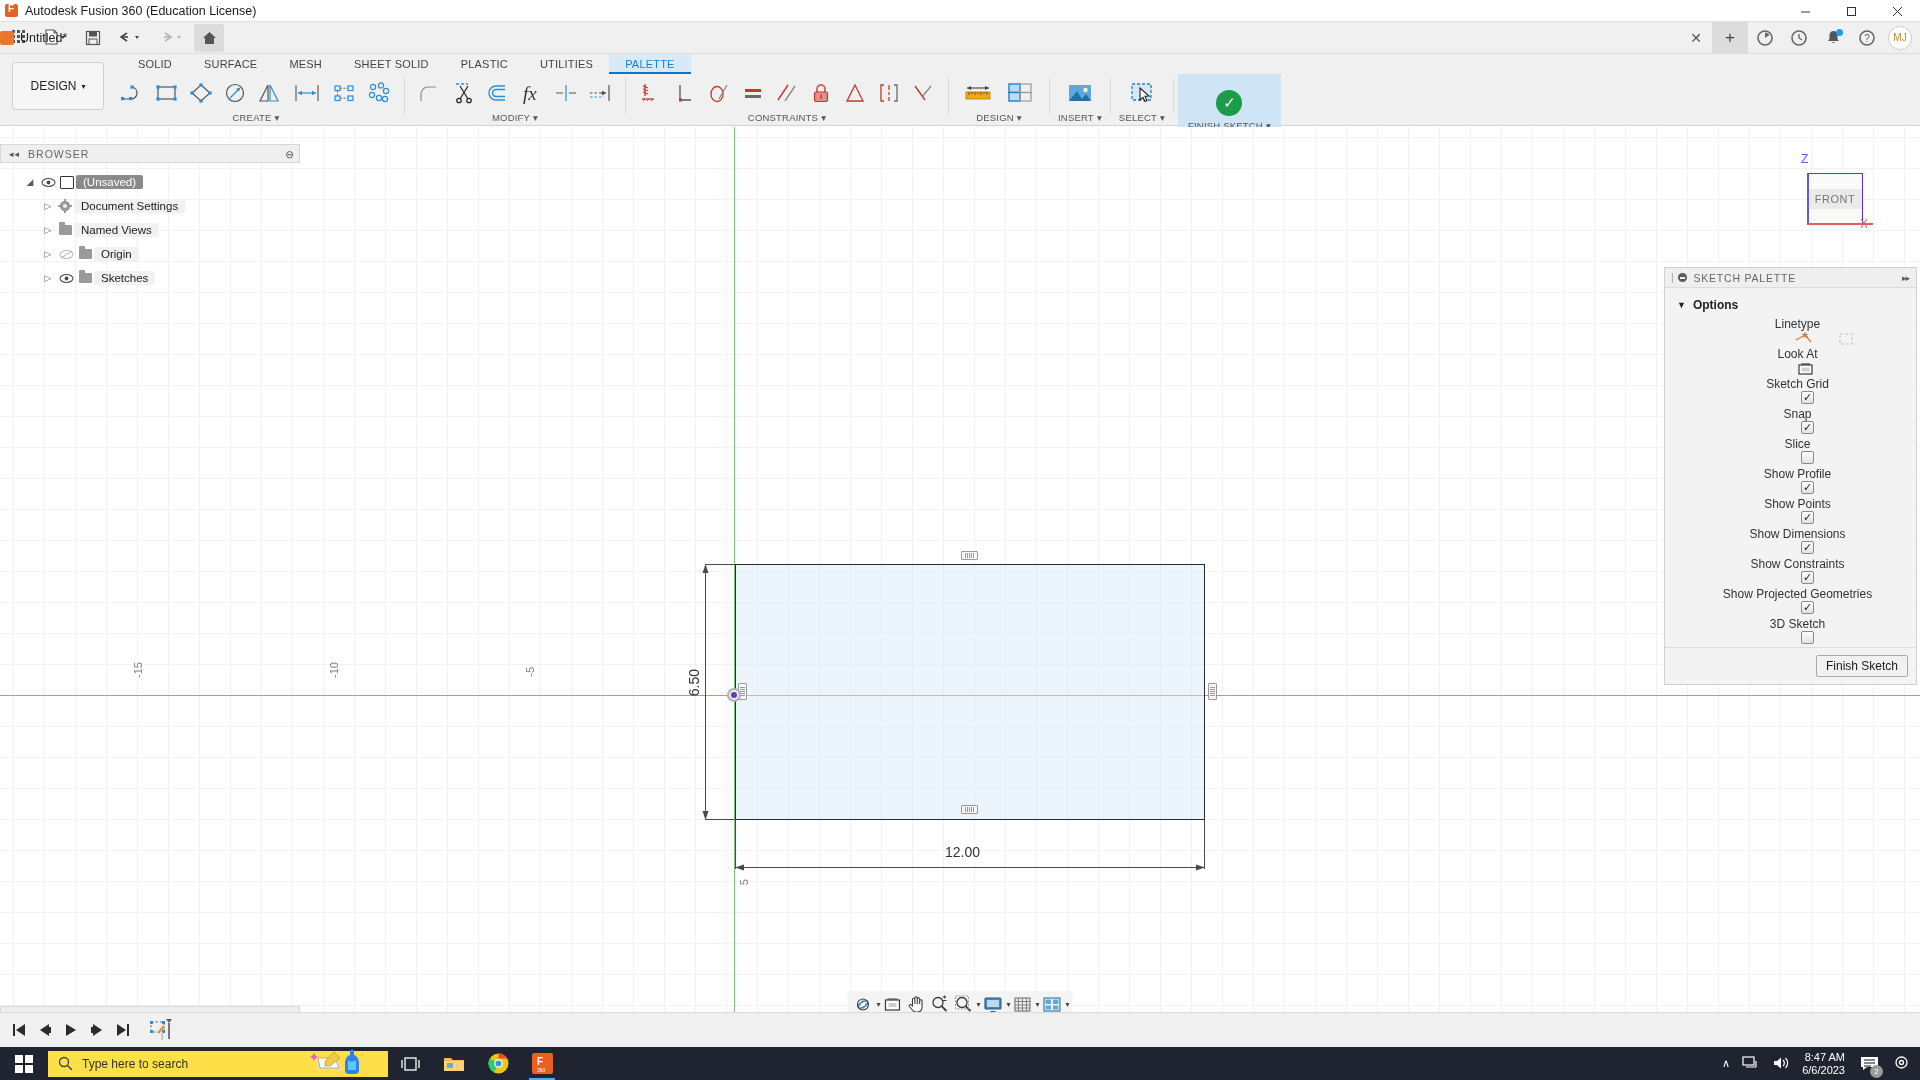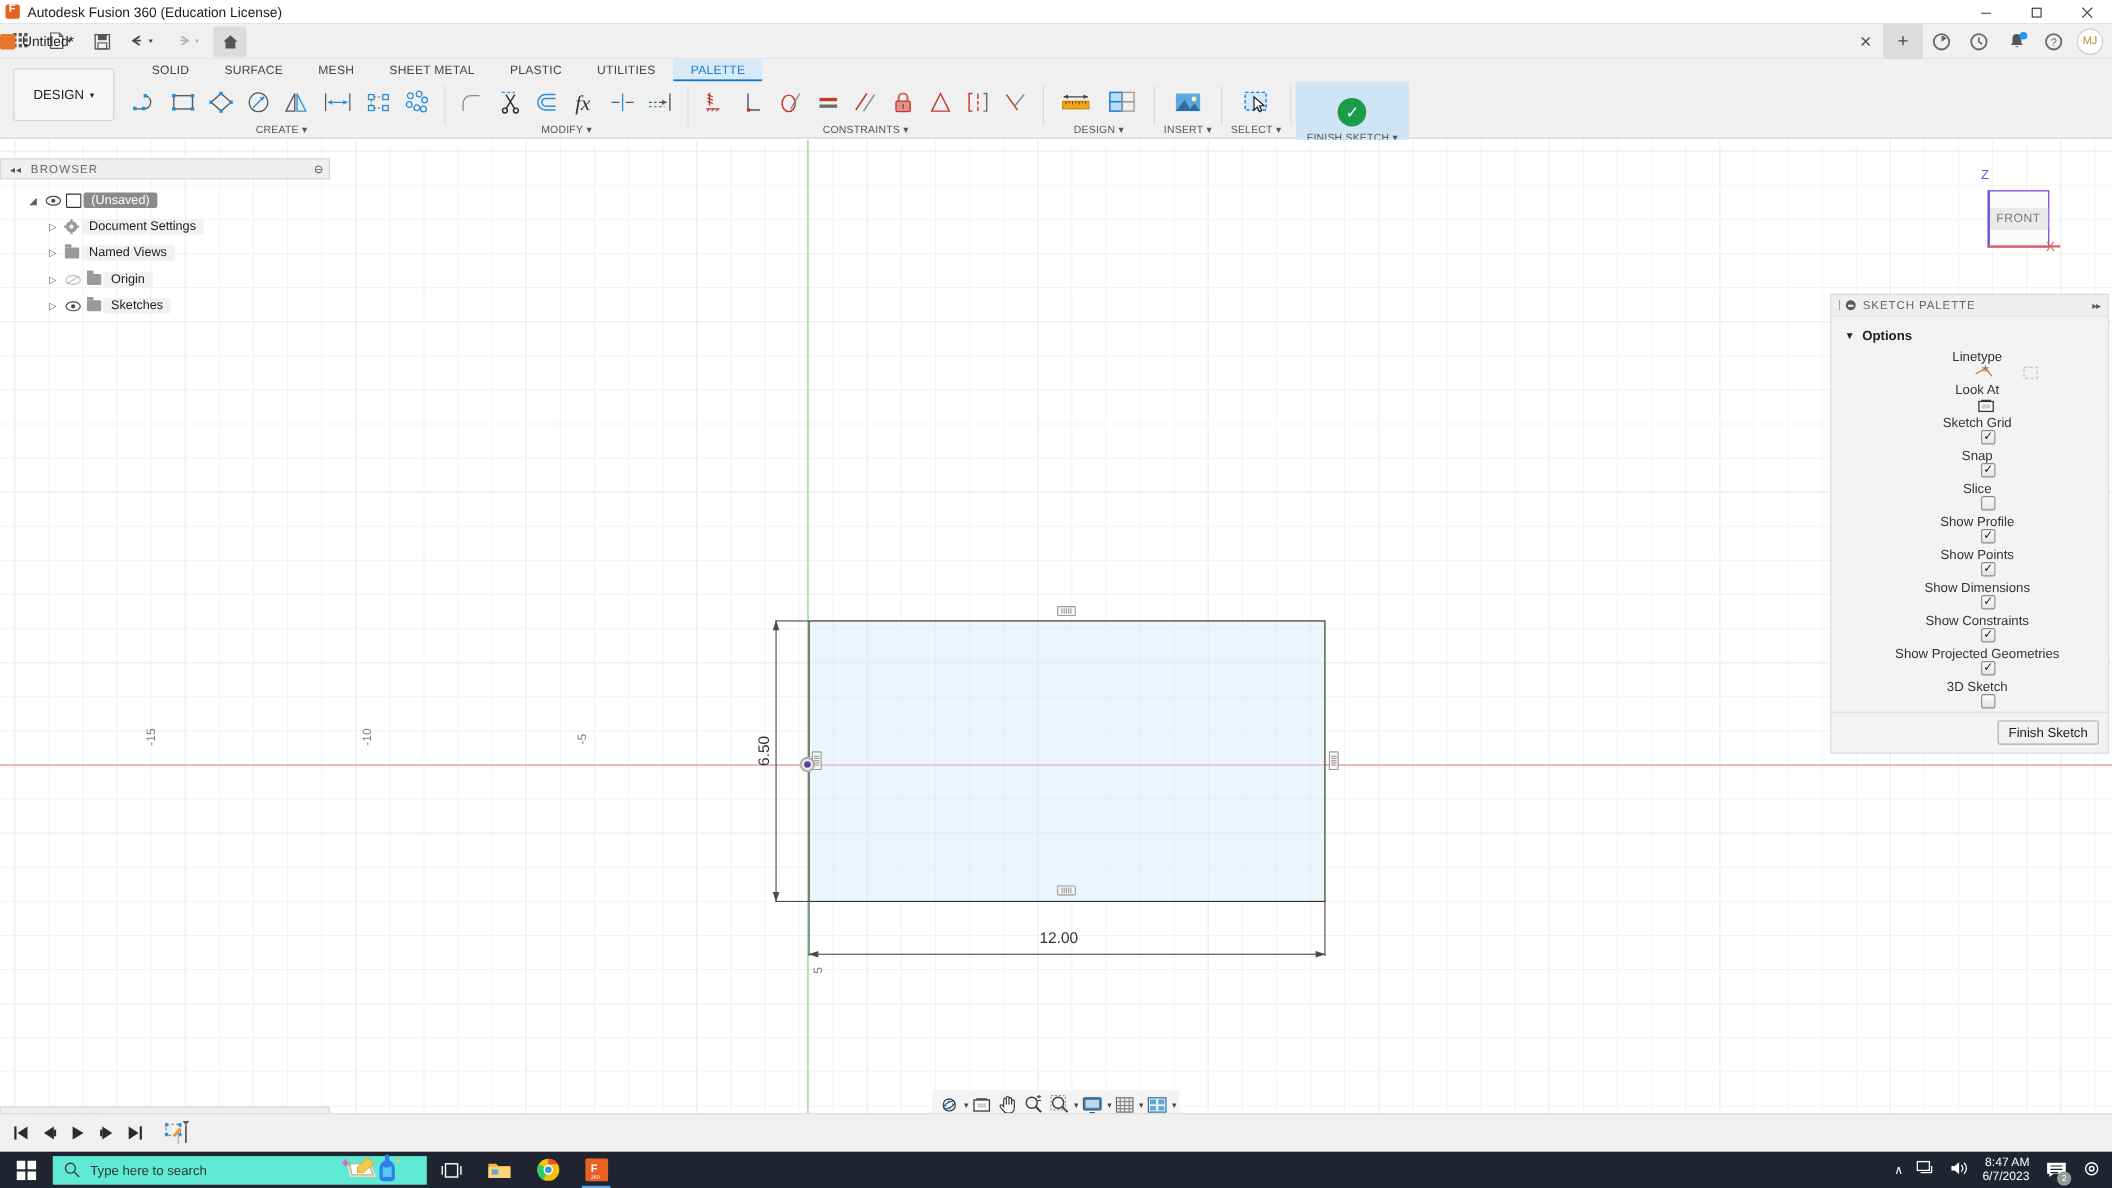--- a/index.html
+++ b/index.html
@@ -154,21 +154,21 @@
 
   
   .timeline{position:absolute;left:0;right:0;bottom:33px;height:35px;background:#f0f0f0;
      border-top:1px solid #dadada;display:flex;align-items:center;padding-left:8px;gap:4px;}
   .tlbtn{width:22px;height:24px;display:flex;align-items:center;justify-content:center;color:#333;}
   .tl-sketchicon{width:26px;height:26px;position:relative;margin-left:10px;}
 
   
   .taskbar{position:absolute;left:0;right:0;bottom:0;height:33px;background:#1f2430;display:flex;align-items:center;}
   .start{width:48px;height:33px;display:flex;align-items:center;justify-content:center;}
-  .searchbox{width:340px;height:26px;background:#5eead4;display:flex;align-items:center;
+  .searchbox{width:340px;height:26px;background:#fde047;display:flex;align-items:center;
      padding-left:10px;gap:9px;font-size:12px;color:#333;position:relative;}
   .tbicon{width:44px;height:33px;display:flex;align-items:center;justify-content:center;position:relative;}
   .tbicon.active:after{content:"";position:absolute;bottom:0;left:9px;right:9px;height:2px;background:#5aa9e6;}
   .tray{margin-left:auto;display:flex;align-items:center;gap:12px;color:#fff;font-size:11px;padding-right:10px;}
   .clock{display:flex;flex-direction:column;align-items:flex-end;line-height:13px;font-size:11px;}
   .notif{position:relative;width:24px;height:24px;display:flex;align-items:center;justify-content:center;}
   .notif .badge{position:absolute;right:-2px;bottom:-2px;width:13px;height:13px;border-radius:50%;
      background:#9a9a9a;color:#fff;font-size:8px;display:flex;align-items:center;justify-content:center;}
   svg{pointer-events:none;}
 </style>
@@ -291,21 +291,21 @@
   <div class="design-btn">
     <span>DESIGN</span>
     <span style="margin-left:5px;font-size:8px">▾</span>
   </div>
 
   <div class="tabs-and-tools">
     <div class="tabrow">
       <div class="rtab">SOLID</div>
       <div class="rtab">SURFACE</div>
       <div class="rtab">MESH</div>
-      <div class="rtab">SHEET METAL</div>
+      <div class="rtab">SHEET SOLID</div>
       <div class="rtab">PLASTIC</div>
       <div class="rtab">UTILITIES</div>
       <div class="rtab sel">PALETTE</div>
     </div>
 
     <div class="toolrow">
 
       <div class="tgroup">
         <div class="icons">
           <div class="tbtn">
@@ -1015,21 +1015,21 @@
     </span>
     <span>
       <svg width="18" height="16" viewBox="0 0 18 16">
         <path d="M2 6 h3 l4 -3.5 v11 l-4 -3.5 h-3 z" fill="#fff"></path>
         <path d="M11 5 a4 4 0 0 1 0 6" fill="none" stroke="#fff" stroke-width="1.2"></path>
         <path d="M13.5 3 a7 7 0 0 1 0 10" fill="none" stroke="#fff" stroke-width="1.2"></path>
       </svg>
     </span>
     <span class="clock">
       <span>8:47 AM</span>
-      <span>6/7/2023</span>
+      <span>6/6/2023</span>
     </span>
     <span class="notif">
       <svg width="19" height="17" viewBox="0 0 19 17">
         <path d="M1 2 h17 v10 h-11 l-4 3 v-3 h-2 z" fill="#fff"></path>
         <g stroke="#1f2430" stroke-width="1.1">
             <path d="M4 5 h11"></path>
             <path d="M4 8 h11"></path>
             <path d="M4 11 h7"></path>
           </g>
       </svg>

